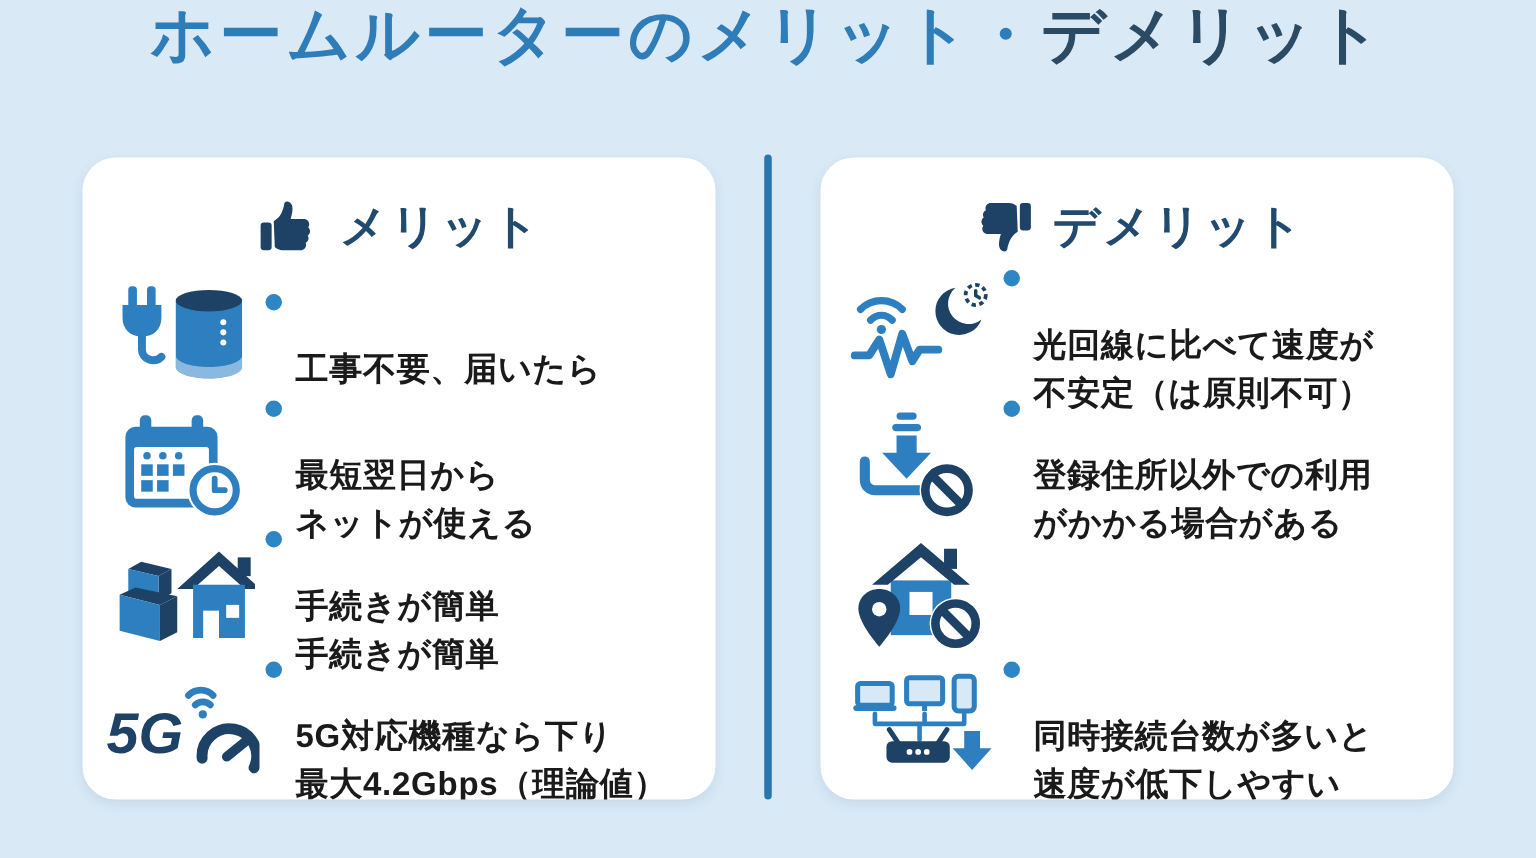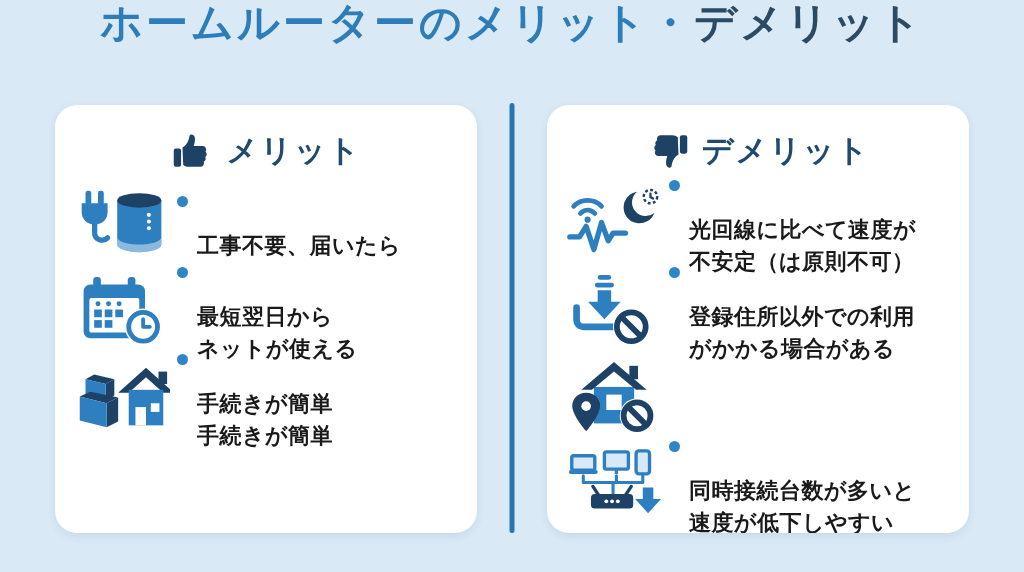--- a/index.html
+++ b/index.html
@@ -133,20 +133,39 @@
       </div>
       <div class="text-cell">
         <span class="bullet"></span>
         <div class="lines">
           <div>手続きが簡単</div>
           <div>手続きが簡単</div>
         </div>
       </div>
     </div>
 
+    <div class="row">
+      <div class="icon-cell">
+        <svg viewBox="0 0 112 78" width="104" height="73">
+          <text class="tn" x="0" y="58" font-size="42" font-weight="bold" font-style="italic">5G</text>
+          <path class="sb" d="M60 16c5-5 13-5 18 0" stroke-width="5" stroke-linecap="round"></path>
+          <path class="sb" d="M65 23c3-3 8-3 11 0" stroke-width="5" stroke-linecap="round"></path>
+          <circle class="fb" cx="70.5" cy="30" r="3"></circle>
+          <path class="sn" d="M70 62a20 20 0 1 1 38 7" stroke-width="8" stroke-linecap="round"></path>
+          <path class="sn" d="M88 61 104 48" stroke-width="7" stroke-linecap="round"></path>
+        </svg>
+      </div>
+      <div class="text-cell">
+        <span class="bullet"></span>
+        <div class="lines">
+          <div>5G対応機種なら下り</div>
+          <div>最大4.2Gbps（理論値）</div>
+        </div>
+      </div>
+    </div>
   </section>
 
   <section class="panel">
     <div class="panel-header">
       <span class="hicon">
         <svg viewBox="0 0 24 24" width="42" height="42">
           <g transform="rotate(180 12 12)">
             <rect class="fn" x="1" y="10.5" width="4.2" height="10.5" rx="1.2"></rect>
             <path class="fn" d="M6.4 19.8c.9.8 1.7 1.2 3.1 1.2h6.8c1.1 0 2-.9 2-2 0-.3-.06-.55-.17-.8.66-.3 1.12-.97 1.12-1.74 0-.38-.1-.73-.3-1.03.53-.35.87-.95.87-1.63 0-.6-.27-1.14-.7-1.5.25-.33.4-.75.4-1.2 0-1.1-.9-2-2-2h-5.1c.37-1.1.72-2.66.72-3.9 0-1.9-1.1-2.7-2.1-2.7-.57 0-1 .42-1.08 1-.23 1.6-1 3.9-2.3 5.2-.5.5-1.1.9-1.66 1.3z"></path>
           </g>

